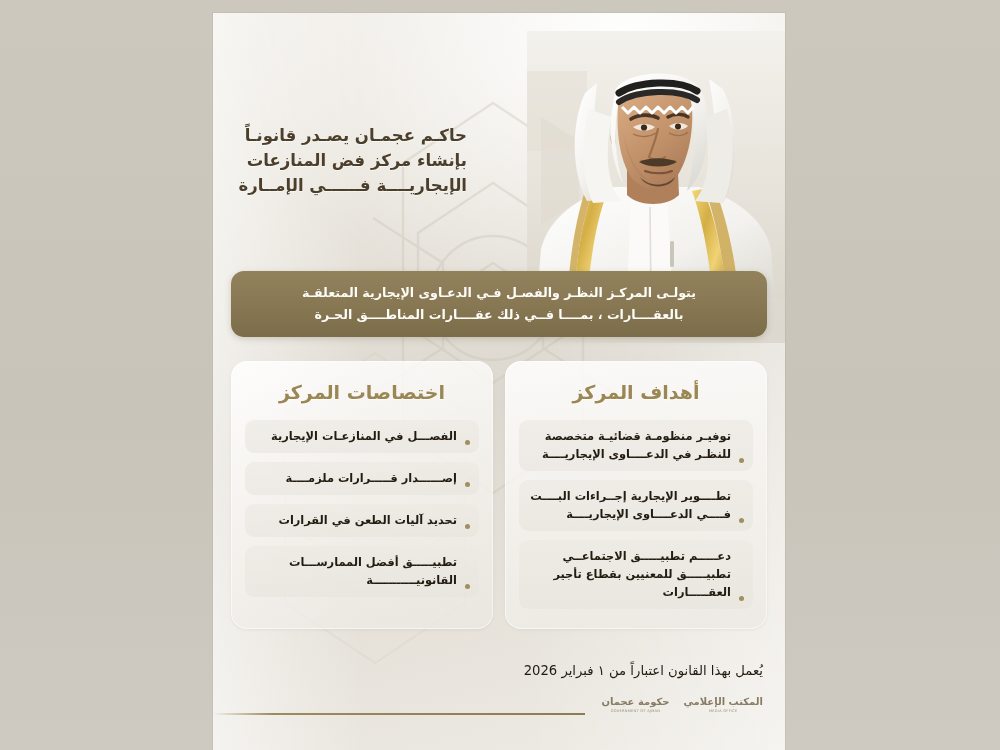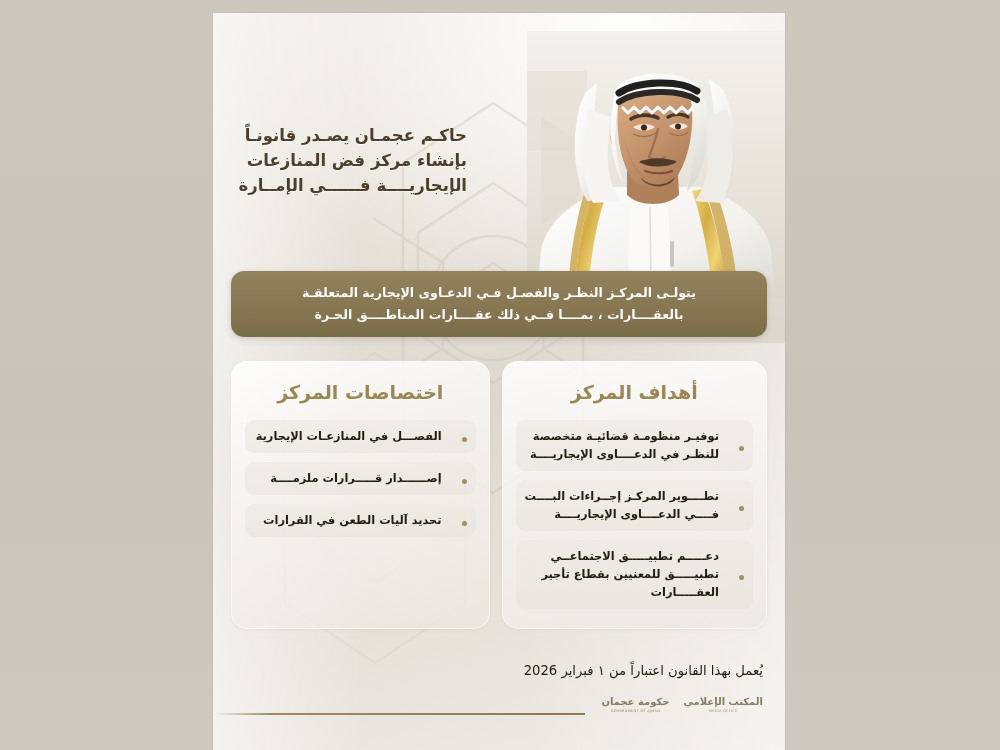--- a/index.html
+++ b/index.html
@@ -146,22 +146,22 @@
     z-index: -1;
   }
   .bullets {
     list-style: none;
     display: flex;
     flex-direction: column;
     gap: 9px;
   }
   .bullet {
     display: flex;
-    align-items: center;
-    gap: 20px;
+    align-items: flex-end;
+    gap: 8px;
     direction: rtl;
     background: linear-gradient(180deg, rgba(237,234,228,.72), rgba(230,227,220,.55));
     border-radius: 9px;
     padding: 7px 9px 8px;
   }
   .dot {
     flex: 0 0 auto;
     width: 5px; height: 5px;
     border-radius: 50%;
     background: #a08f5f;
@@ -392,21 +392,21 @@
           <li class="bullet">
             <span class="dot"></span>
             <span class="bullet-text">
               <span class="ln">توفيـر  منظومـة  قضائيـة  متخصصة</span>
               <span class="ln">للنظـر في الدعــــاوى الإيجاريــــة</span>
             </span>
           </li>
           <li class="bullet">
             <span class="dot"></span>
             <span class="bullet-text">
-              <span class="ln">تطــــوير المركـز إجــراءات البــــت</span>
+              <span class="ln">تطــــوير الإيجارية إجــراءات البــــت</span>
               <span class="ln">فــــي الدعــــاوى الإيجاريــــة</span>
             </span>
           </li>
           <li class="bullet">
             <span class="dot"></span>
             <span class="bullet-text">
               <span class="ln">دعـــــم تطبيـــــق الاجتماعــي</span>
               <span class="ln">تطبيـــــق للمعنيين بقطاع تأجير</span>
               <span class="ln">العقـــــارات</span>
             </span>
@@ -426,20 +426,27 @@
           <li class="bullet">
             <span class="dot"></span>
             <span class="bullet-text">
               <span class="ln">إصــــــدار قـــــرارات ملزمــــة</span>
             </span>
           </li>
           <li class="bullet">
             <span class="dot"></span>
             <span class="bullet-text">
               <span class="ln">تحديد آليات الطعن في القرارات</span>
+            </span>
+          </li>
+          <li class="bullet">
+            <span class="dot"></span>
+            <span class="bullet-text">
+              <span class="ln">تطبيـــــق أفضل الممارســـات</span>
+              <span class="ln">القانونيـــــــــــة</span>
             </span>
           </li>
         </ul>
       </div>
 
     </div>
 
     <div id="footer-note">يُعمل بهذا القانون اعتباراً من ١ فبراير 2026</div>
     <div id="footer-rule"></div>
 

